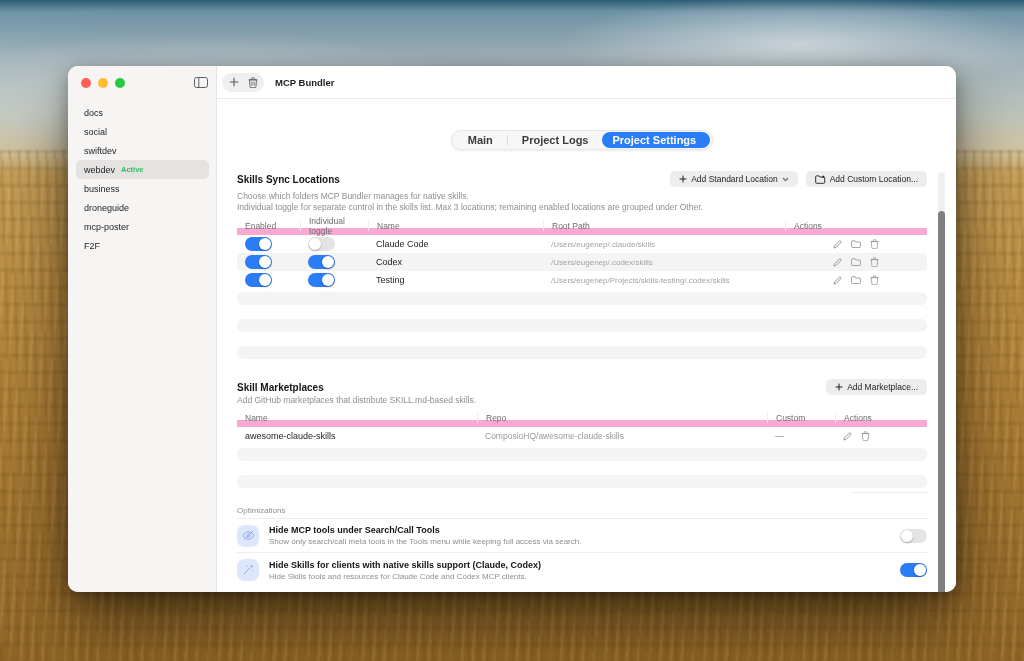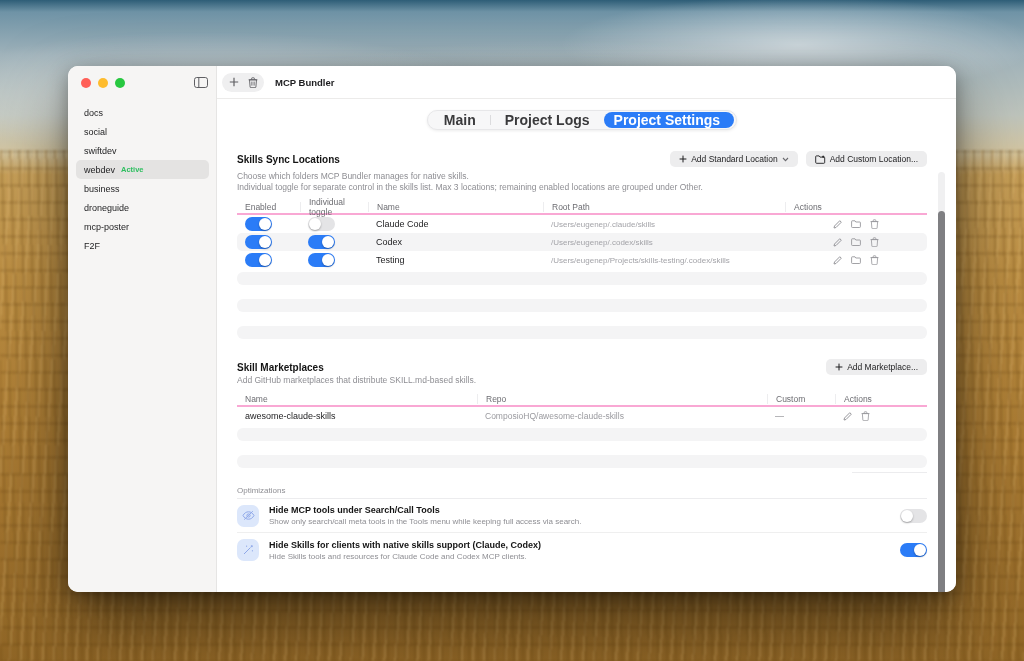--- a/index.html
+++ b/index.html
@@ -37,52 +37,52 @@
   .light.red{background:#ff5f57;} .light.yellow{background:#febc2e;} .light.green{background:#28c840;}
   .sb-toggle { margin-left:auto; margin-right:8px; background:none; border:none; cursor:pointer;
     display:flex; align-items:center; }
   .sb-nav { padding-top:4px; }
   .sb-item { height:19px; margin:0 7px 0 8px; padding:0 8px; display:flex; align-items:center;
     border-radius:5px; font-size:9px; color:#1d1d1f; cursor:default; }
   .sb-item.active { background:#e4e3e2; }
   .sb-badge { margin-left:6px; font-size:7.5px; font-weight:600; color:var(--active-green,#2dbe5f); }
 
   
-  .main { flex:1; background:#fff; position:relative; display:flex; flex-direction:column; }
+  .main { flex:1; background:#fff; position:relative; display:flex; flex-direction:column;gap:20px; }
   .toolbar { height:33px; display:flex; align-items:center; border-bottom:1px solid #eceBea;
     border-bottom:1px solid #ecebea; padding-left:5px; flex:0 0 33px; }
   .tool-capsule { height:19px; width:42px; border-radius:10px; background:#efeff0;
     display:flex; align-items:center; justify-content:center; gap:9px; }
   .tool-btn { background:none; border:none; padding:0; display:flex; cursor:pointer; }
   .win-title { margin-left:11px; font-size:9.5px; font-weight:600; color:#1d1d1f; }
 
   .content { flex:1; padding:0 29px 0 20px; position:relative; }
 
   
   .seg-wrap { margin-top:11px; display:flex; justify-content:center; }
   .seg { height:20px; border-radius:11px; background:#f7f7f8; border:1px solid #e7e7e9;
     box-shadow:0 1px 3px rgba(0,0,0,.08); display:flex; align-items:center; padding:0 2px; }
   .seg-item { height:16px; padding:0 14px; display:flex; align-items:center; border-radius:9px;
-    font-size:14px; font-weight:600; color:#3a3a3c; cursor:pointer; }
+    font-size:11px; font-weight:600; color:#3a3a3c; cursor:pointer; }
   .seg-item.selected { background:var(--accent,#2b7cf7); color:#fff;padding-left:10px; }
   .seg-div { width:1px; height:10px; background:#dcdcde; }
 
   
   .sec-row { display:flex; align-items:center; justify-content:flex-start; }
   .sec-title { font-size:10px; font-weight:700; color:#141414; }
   .sec-actions { margin-left:auto; display:flex; gap:8px; }
   .btn { height:16px; border:none; border-radius:5px; background:#ededee; color:#1d1d1f;
     font-size:8.5px; font-family:inherit; display:flex; align-items:center; gap:4px;
     padding:0 9px; cursor:pointer; }
   .desc { font-size:8.5px; color:#8e8e93; line-height:11px; }
 
   
   .grid-skills { display:grid; grid-template-columns:63px 68px 175px 1fr 142px; }
   .grid-mkt { display:grid; grid-template-columns:240px 290px 68px 1fr; }
-  .thead { border-bottom:2px solid #f9a8d4; height:14px; align-items:center; }
+  .thead { border-bottom:7px solid #f9a8d4; height:14px; align-items:center; }
   .th { font-size:8.5px; color:#6d6d72; padding-left:8px; display:flex; align-items:center; height:10px; }
   .thead .th + .th { border-left:1px solid #ededef; }
   .trow { height:18px; align-items:center; font-size:9px; color:#1d1d1f; }
   .trow.striped { background:#f4f4f5; border-radius:5px; }
   .td { padding-left:8px; display:flex; align-items:center; }
   .td.path { font-size:8px; color:#a3a3a8; }
   .td.repo { font-size:8.5px; color:#9a9a9f; }
   .td.center { justify-content:center; padding-left:0; }
   .icon-btn { background:none; border:none; padding:0; display:flex; cursor:pointer; }
   .act-group { display:flex; gap:9px; align-items:center; }

